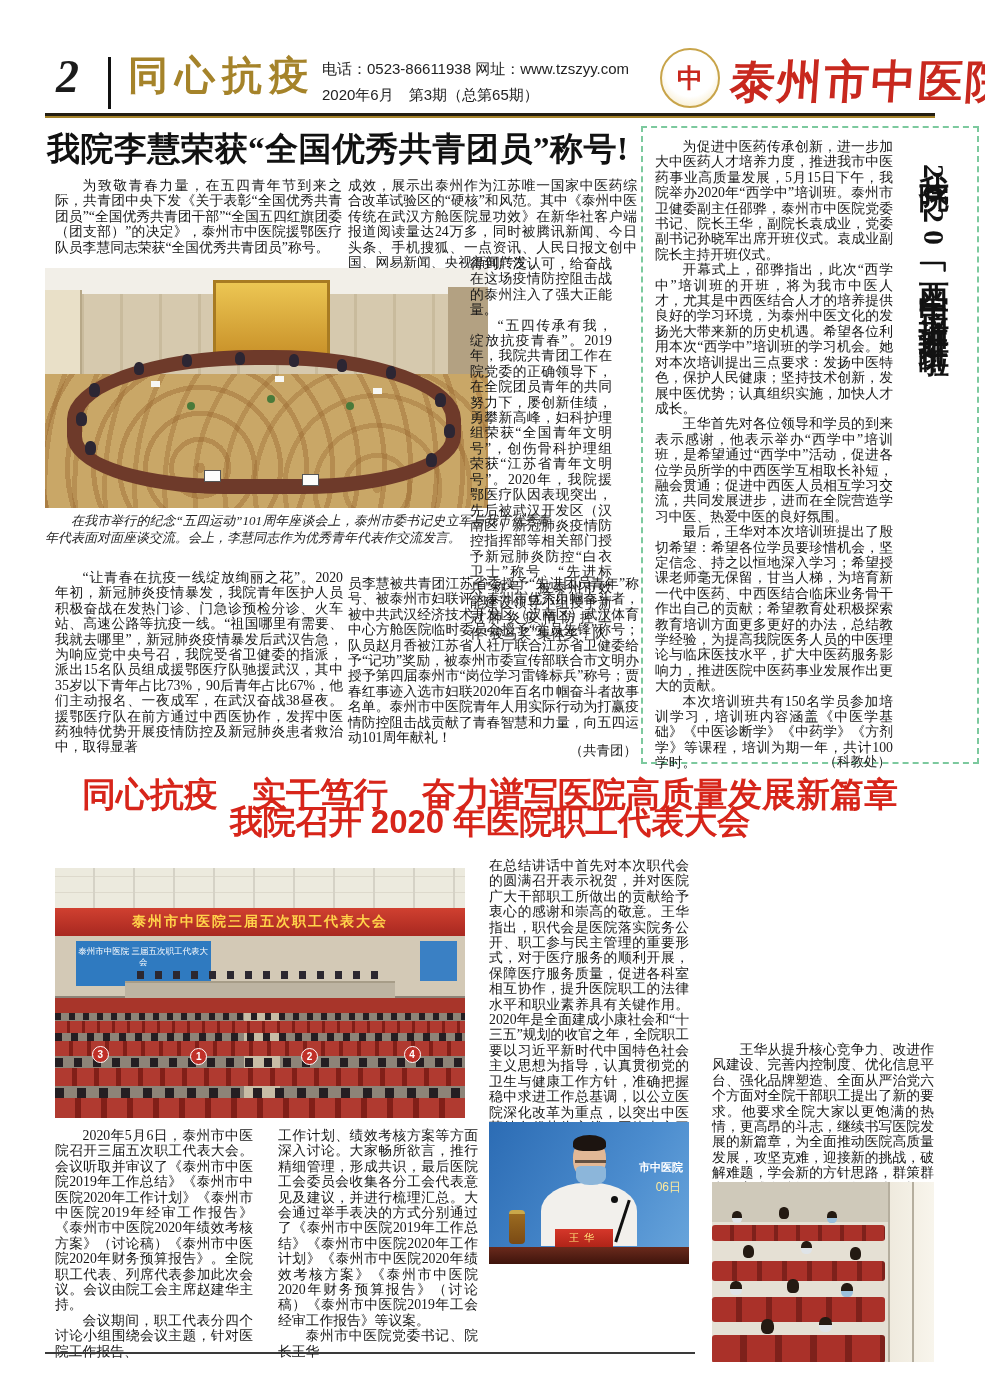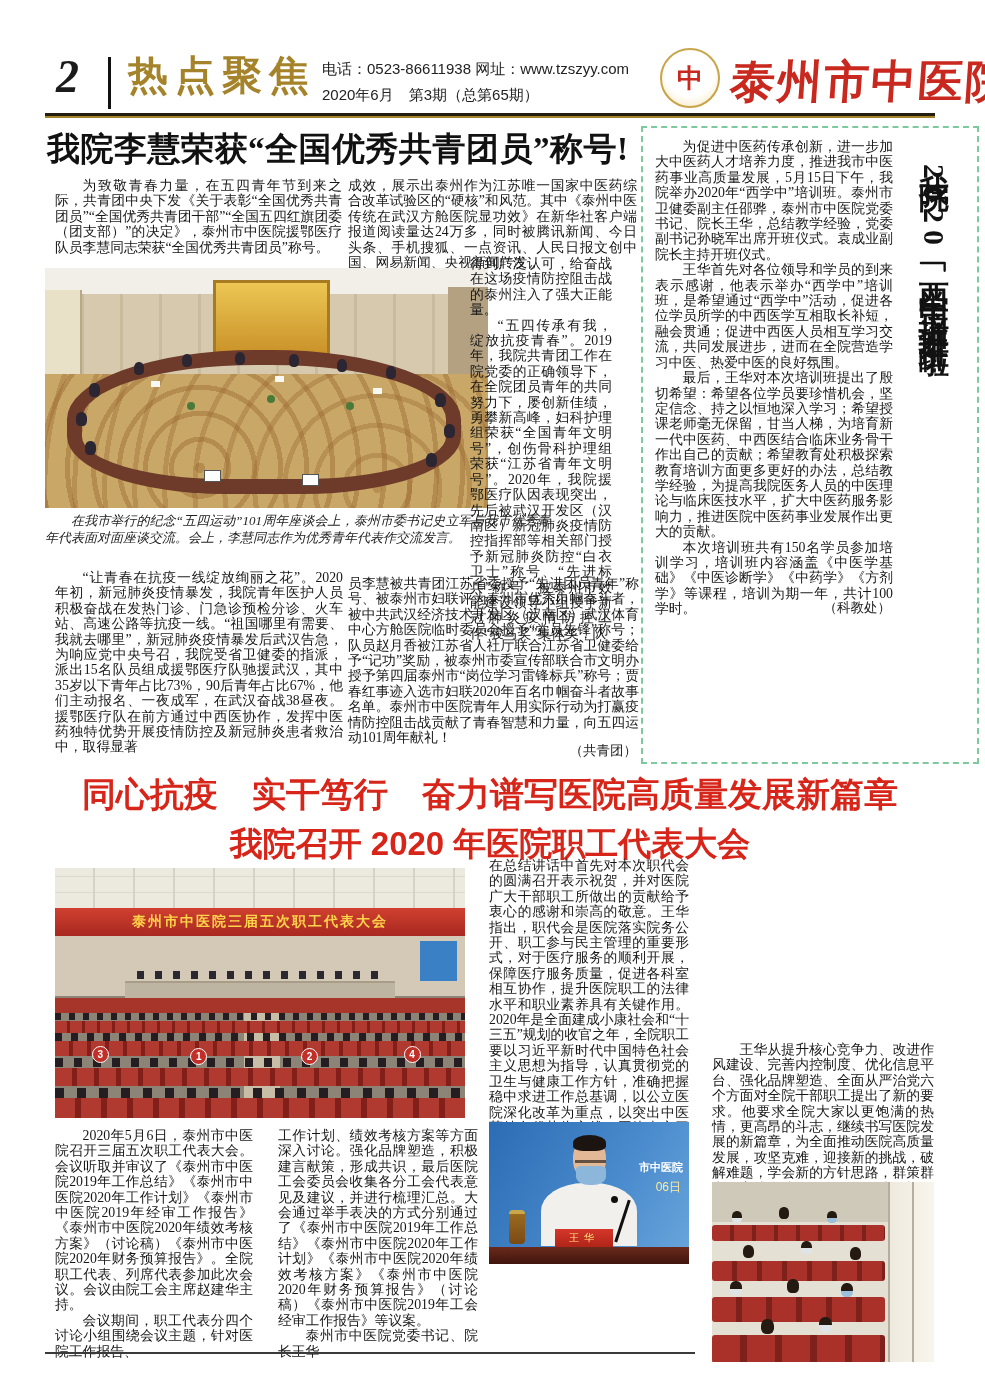--- a/index.html
+++ b/index.html
@@ -34,21 +34,21 @@
   .banner-text{color:#ffd34a;font-family:"Liberation Sans",sans-serif;font-weight:bold;font-size:14px;letter-spacing:2px;text-align:center;white-space:nowrap;}
   .screen-text{color:#ffffff;font-family:"Liberation Sans",sans-serif;font-size:8.5px;line-height:11px;text-align:center;}
 </style>
 </head>
 <body>
 
 <div class="page">
 
   <div class="abs pagenum" style="left:56px;top:54px;">2</div>
   <div class="abs" style="left:108px;top:57px;width:2.5px;height:52px;background:#111;"></div>
-  <div class="abs section-title" style="left:128px;top:56px;">热点聚焦</div>
+  <div class="abs section-title" style="left:128px;top:56px;">同心抗疫</div>
   <div class="abs head-meta" style="left:322px;top:60px;">电话：0523-86611938  网址：www.tzszyy.com</div>
   <div class="abs head-meta" style="left:322px;top:86px;">2020年6月　第3期（总第65期）</div>
   <div class="abs logo" style="left:660px;top:48px;">
       <span>中</span>
     </div>
   <div class="abs masthead" style="left:730px;top:52px;">泰州市中医院</div>
   <div class="abs head-rule" style="left:45px;top:113px;width:890px;"></div>
 
   <div class="abs h-league" style="left:47px;top:127px;">我院李慧荣获“全国优秀共青团员”称号!</div>
 
@@ -93,39 +93,43 @@
   <div class="abs caption indent" style="left:45px;top:513px;width:505px;">在我市举行的纪念“五四运动”101周年座谈会上，泰州市委书记史立军与我市优秀青年代表面对面座谈交流。会上，李慧同志作为优秀青年代表作交流发言。</div>
 
   <div class="abs body-text indent" style="left:55px;top:570px;width:288px;">“让青春在抗疫一线绽放绚丽之花”。2020年初，新冠肺炎疫情暴发，我院青年医护人员积极奋战在发热门诊、门急诊预检分诊、火车站、高速公路等抗疫一线。“祖国哪里有需要、我就去哪里”，新冠肺炎疫情暴发后武汉告急，为响应党中央号召，我院受省卫健委的指派，派出15名队员组成援鄂医疗队驰援武汉，其中35岁以下青年占比73%，90后青年占比67%，他们主动报名、一夜成军，在武汉奋战38昼夜。援鄂医疗队在前方通过中西医协作，发挥中医药独特优势开展疫情防控及新冠肺炎患者救治中，取得显著</div>
   <div class="abs col-rel" style="left:348px;top:576px;width:291px;height:184px;">
     <div class="body-text">员李慧被共青团江苏省委授予“先进团员青年”称号、被泰州市妇联评为泰州市优秀巾帼奋斗者，被中共武汉经济技术开发区（汉南区）武汉体育中心方舱医院临时委员会授予“党员先锋”称号；队员赵月香被江苏省人社厅联合江苏省卫健委给予“记功”奖励，被泰州市委宣传部联合市文明办授予第四届泰州市“岗位学习雷锋标兵”称号；贾春红事迹入选市妇联2020年百名巾帼奋斗者故事名单。泰州市中医院青年人用实际行动为打赢疫情防控阻击战贡献了青春智慧和力量，向五四运动101周年献礼！</div>
     <div class="byline">（共青团）</div>
   </div>
 
   <div class="abs dashed-box" style="left:641px;top:126px;width:334px;height:634px;"></div>
   <div class="abs" style="left:655px;top:139px;width:238px;">
-    <div class="body-text indent">为促进中医药传承创新，进一步加大中医药人才培养力度，推进我市中医药事业高质量发展，5月15日下午，我院举办2020年“西学中”培训班。泰州市卫健委副主任邵骅，泰州市中医院党委书记、院长王华，总结教学经验，党委副书记孙晓军出席开班仪式。袁成业副院长主持开班仪式。</div>
+    <div class="body-text indent">为促进中医药传承创新，进一步加大中医药人才培养力度，推进我市中医药事业高质量发展，5月15日下午，我院举办2020年“西学中”培训班。泰州市卫健委副主任邵骅，泰州市中医院党委书记、院长王华，副院长袁成业，党委副书记孙晓军出席开班仪式。袁成业副院长主持开班仪式。</div>
+    <div class="body-text indent">开幕式上，邵骅指出，此次“西学中”培训班的开班，将为我市中医人才，尤其是中西医结合人才的培养提供良好的学习环境，为泰州中医文化的发扬光大带来新的历史机遇。希望各位利用本次“西学中”培训班的学习机会。她对本次培训提出三点要求：发扬中医特色，保护人民健康；坚持技术创新，发展中医优势；认真组织实施，加快人才成长。</div>
     <div class="body-text indent">王华首先对各位领导和学员的到来表示感谢，他表示举办“西学中”培训班，是希望通过“西学中”活动，促进各位学员所学的中西医学互相取长补短，融会贯通；促进中西医人员相互学习交流，共同发展进步，进而在全院营造学习中医、热爱中医的良好氛围。</div>
     <div class="body-text indent">最后，王华对本次培训班提出了殷切希望：希望各位学员要珍惜机会，坚定信念、持之以恒地深入学习；希望授课老师毫无保留，甘当人梯，为培育新一代中医药、中西医结合临床业务骨干作出自己的贡献；希望教育处积极探索教育培训方面更多更好的办法，总结教学经验，为提高我院医务人员的中医理论与临床医技水平，扩大中医药服务影响力，推进医院中医药事业发展作出更大的贡献。</div>
     <div class="col-rel" style="min-height:62px;">
       <div class="body-text indent">本次培训班共有150名学员参加培训学习，培训班内容涵盖《中医学基础》《中医诊断学》《中药学》《方剂学》等课程，培训为期一年，共计100学时。</div>
       <div class="byline">（科教处）</div>
     </div>
   </div>
   <div class="abs vertical-title" style="left:903px;top:150px;height:586px;width:62px;">我院2020「西学中」培训班开班啦！</div>
 
   <div class="abs h-congress" style="left:45px;top:772px;width:890px;font-size:34px;">同心抗疫　实干笃行　奋力谱写医院高质量发展新篇章</div>
-  <div class="abs h-congress" style="left:45px;top:822px;width:890px;font-size:33px;">我院召开 2020 年医院职工代表大会</div>
+  <div class="abs h-congress" style="left:45px;top:800px;width:890px;font-size:33px;">我院召开 2020 年医院职工代表大会</div>
 
   <div class="abs photo" style="left:55px;top:868px;width:410px;height:250px;background:#8d8478;">
     <div class="chip" style="left:0;top:0;width:100%;height:16%;background:#eceade;background-image:repeating-linear-gradient(90deg,rgba(0,0,0,0) 0 38px,#d5d2c6 38px 40px),repeating-linear-gradient(0deg,rgba(0,0,0,0) 0 15px,#ddd9cc 15px 16px);"></div>
     <div class="chip" style="left:0;top:16%;width:100%;height:11%;background:linear-gradient(180deg,#d04030,#a82820);display:flex;align-items:center;justify-content:center;">
       <span class="banner-text">泰州市中医院三届五次职工代表大会</span>
     </div>
     <div class="chip" style="left:0;top:27%;width:100%;height:24%;background:#d3c9b6;"></div>
+    <div class="chip" style="left:5%;top:29%;width:33%;height:18%;background:#2f7ac0;padding-top:5px;box-sizing:border-box;">
+      <div class="screen-text">泰州市中医院 三届五次职工代表大会</div>
+    </div>
     <div class="chip" style="right:2%;top:29%;width:9%;height:16%;background:#3a80c4;"></div>
     <div class="chip" style="left:20%;top:41%;width:60%;height:8px;background:repeating-linear-gradient(90deg,#2c2830 0 7px,rgba(0,0,0,0) 7px 18px);"></div>
     <div class="chip" style="left:17%;top:45%;width:66%;height:7%;background:#bdb4a2;border-top:2px solid #a79d88;"></div>
     <div class="chip" style="left:0;top:52%;width:100%;height:6%;background:#a8352a;"></div>
     <div class="chip" style="left:46%;top:58%;width:9%;height:42%;background:#c8bda6;"></div>
     <div class="chip" style="left:0;top:58%;width:100%;height:7px;background:repeating-linear-gradient(90deg,#241e22 0 6px,rgba(0,0,0,0) 6px 14px);"></div>
     <div class="chip" style="left:0;top:61%;width:100%;height:12px;background:repeating-linear-gradient(90deg,#b03a30 0 12px,#811f18 12px 15px);"></div>
     <div class="chip" style="left:0;top:66%;width:100%;height:8px;background:repeating-linear-gradient(90deg,#241e22 0 7px,rgba(0,0,0,0) 7px 16px);"></div>
     <div class="chip" style="left:0;top:69%;width:100%;height:15px;background:repeating-linear-gradient(90deg,#b03a30 0 14px,#811f18 14px 18px);"></div>
     <div class="chip" style="left:0;top:76%;width:100%;height:9px;background:repeating-linear-gradient(90deg,#241e22 0 8px,rgba(0,0,0,0) 8px 19px);"></div>
@@ -136,21 +140,21 @@
     <div class="seat-badge" style="left:33%;top:72%;">1</div>
     <div class="seat-badge" style="left:60%;top:72%;">2</div>
     <div class="seat-badge" style="left:85%;top:71%;">4</div>
   </div>
 
   <div class="abs" style="left:55px;top:1128px;width:198px;">
     <div class="body-text indent">2020年5月6日，泰州市中医院召开三届五次职工代表大会。会议听取并审议了《泰州市中医院2019年工作总结》《泰州市中医院2020年工作计划》《泰州市中医院2019年经审工作报告》《泰州市中医院2020年绩效考核方案》（讨论稿）《泰州市中医院2020年财务预算报告》。全院职工代表、列席代表参加此次会议。会议由院工会主席赵建华主持。</div>
     <div class="body-text indent">会议期间，职工代表分四个讨论小组围绕会议主题，针对医院工作报告、</div>
   </div>
   <div class="abs" style="left:278px;top:1128px;width:200px;">
-    <div class="body-text">工作计划、绩效考核方案等方面深入讨论。强化品牌塑造，积极建言献策，形成共识，最后医院工会委员会收集各分工会代表意见及建议，并进行梳理汇总。大会通过举手表决的方式分别通过了《泰州市中医院2019年工作总结》《泰州市中医院2020年工作计划》《泰州市中医院2020年绩效考核方案》《泰州市中医院2020年财务预算报告》（讨论稿）《泰州市中医院2019年工会经审工作报告》等议案。</div>
+    <div class="body-text">工作计划、绩效考核方案等方面深入讨论。大家畅所欲言，推行精细管理，形成共识，最后医院工会委员会收集各分工会代表意见及建议，并进行梳理汇总。大会通过举手表决的方式分别通过了《泰州市中医院2019年工作总结》《泰州市中医院2020年工作计划》《泰州市中医院2020年绩效考核方案》《泰州市中医院2020年财务预算报告》（讨论稿）《泰州市中医院2019年工会经审工作报告》等议案。</div>
     <div class="body-text indent">泰州市中医院党委书记、院长王华</div>
   </div>
 
   <div class="abs body-text" style="left:489px;top:858px;width:200px;">在总结讲话中首先对本次职代会的圆满召开表示祝贺，并对医院广大干部职工所做出的贡献给予衷心的感谢和崇高的敬意。王华指出，职代会是医院落实院务公开、职工参与民主管理的重要形式，对于医疗服务的顺利开展，保障医疗服务质量，促进各科室相互协作，提升医院职工的法律水平和职业素养具有关键作用。2020年是全面建成小康社会和“十三五”规划的收官之年，全院职工要以习近平新时代中国特色社会主义思想为指导，认真贯彻党的卫生与健康工作方针，准确把握稳中求进工作总基调，以公立医院深化改革为重点，以突出中医药特色优势为主线，围绕中心工作，</div>
 
   <div class="abs photo" style="left:489px;top:1122px;width:200px;height:142px;background:linear-gradient(120deg,#2c6cb4 0%,#4b8cce 60%,#6aa6dc 100%);">
     <div class="chip" style="right:6px;top:27%;color:#fff;font-family:'Liberation Sans',sans-serif;font-weight:bold;font-size:11px;">市中医院</div>
     <div class="chip" style="right:8px;top:40%;color:#ffeb9c;font-family:'Liberation Sans',sans-serif;font-weight:normal;font-size:12px;">06日</div>
     <div class="chip" style="left:26%;bottom:13%;width:48%;height:44%;background:#f2f0ec;border-radius:45% 45% 0 0;"></div>
     <div class="chip" style="left:42%;top:12%;width:33px;height:40px;background:#e2b896;border-radius:46%;"></div>

